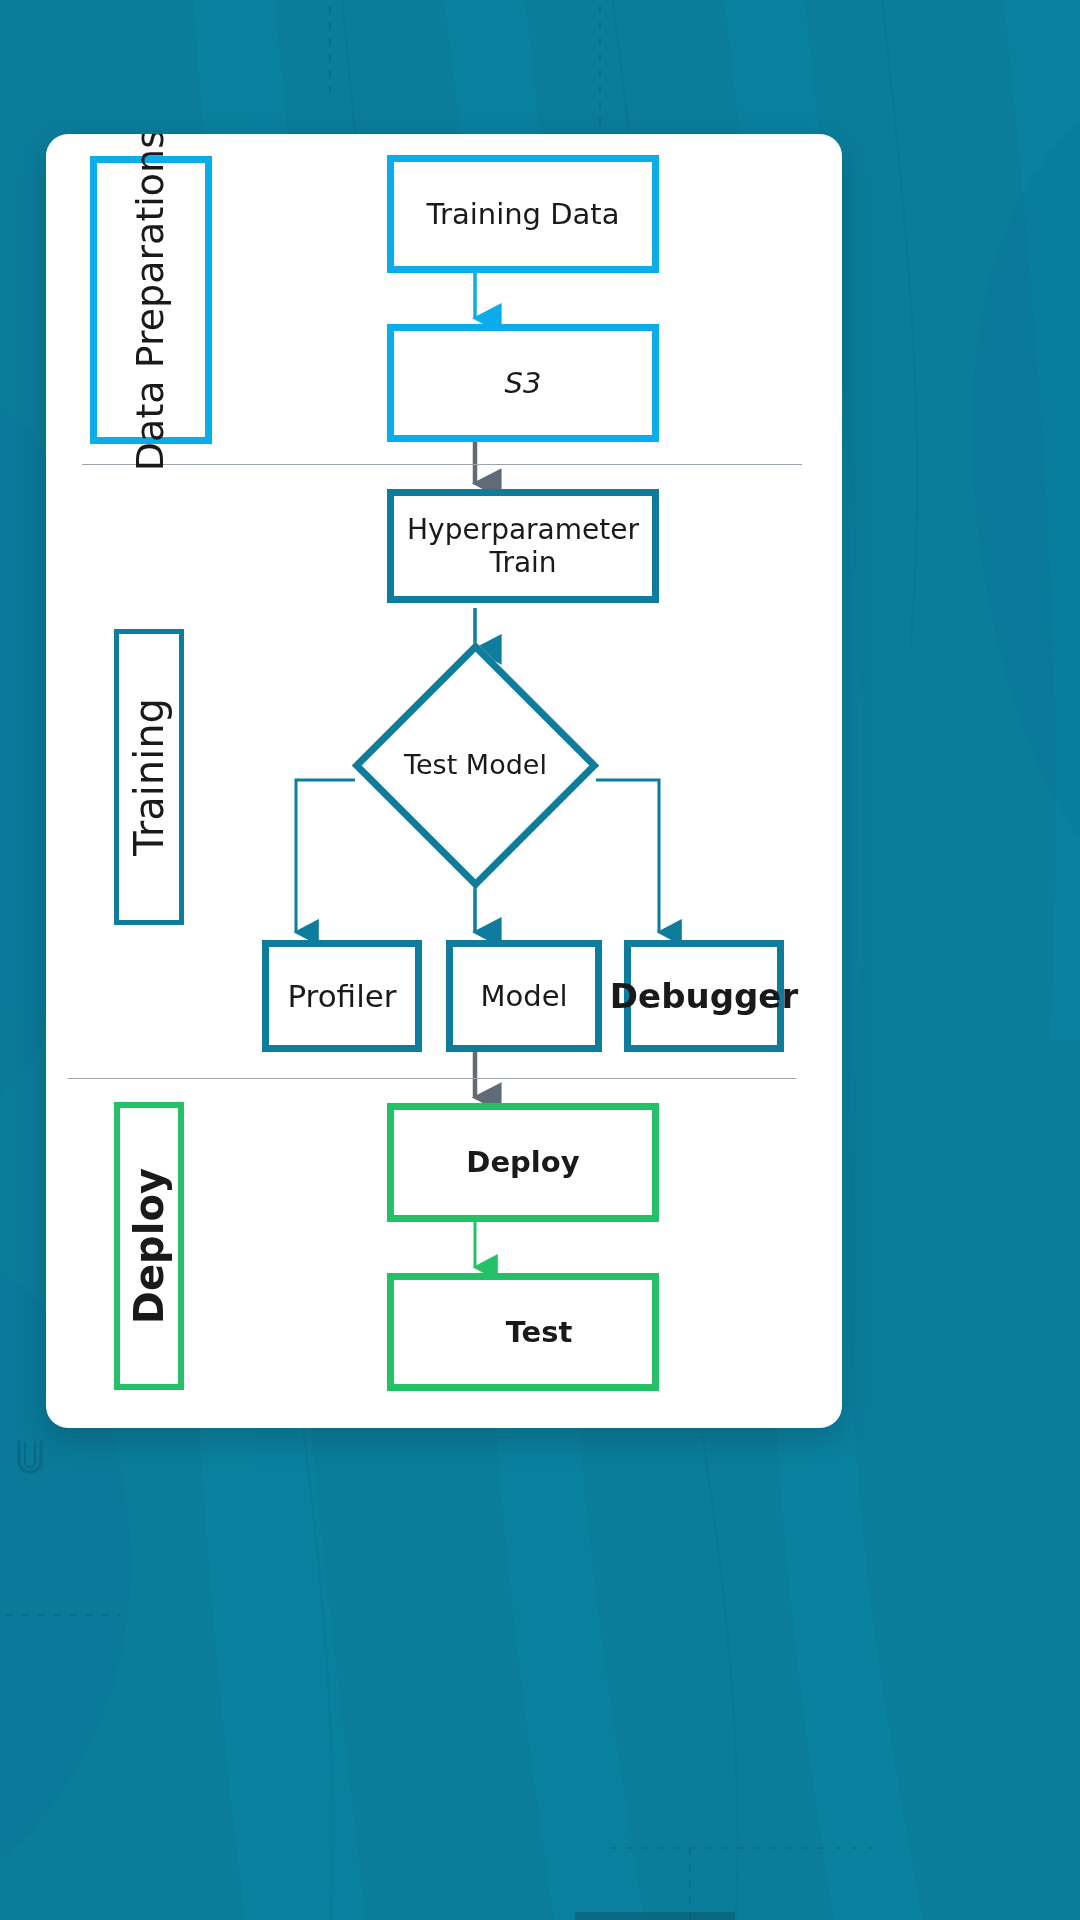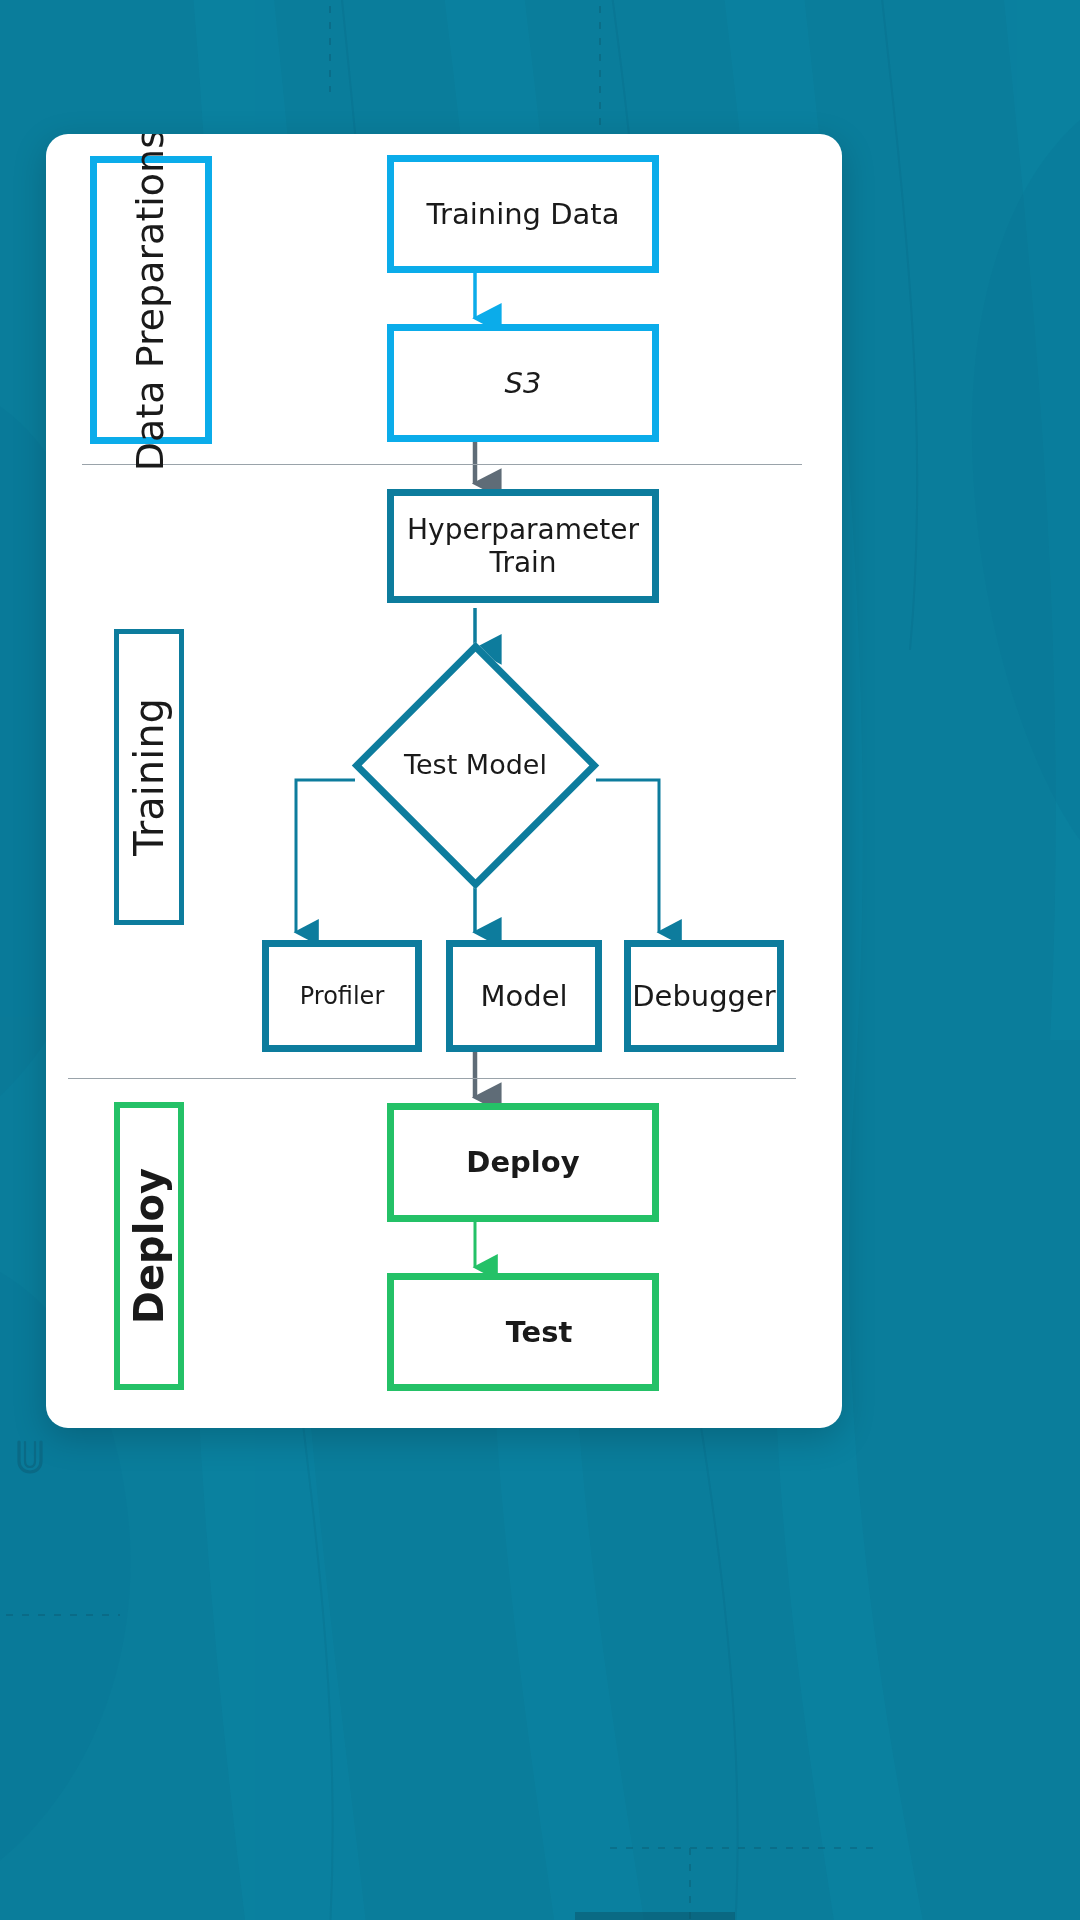--- a/index.html
+++ b/index.html
@@ -249,29 +249,29 @@
     <div class="dshape"></div>
     <div class="dlabel">
       <span>
         <span>Test</span>
         <span>Model</span>
       </span>
     </div>
   </div>
 
   <div class="node teal" style="left:216px; top:806px; width:160px; height:112px;">
-    <span style="font-size:24px;">Profiler</span>
+    <span style="font-size:31px;">Profiler</span>
   </div>
 
   <div class="node teal" style="left:400px; top:806px; width:156px; height:112px;">
     <span style="font-size:29px;">Model</span>
   </div>
 
   <div class="node teal" style="left:578px; top:806px; width:160px; height:112px;">
-    <span style="font-size:29px;">Debugger</span>
+    <span style="font-size:34px;font-weight:bold;">Debugger</span>
   </div>
 
   <div class="node green" style="left:341px; top:969px; width:272px; height:119px;">
     <span style="font-size:29px;">Deploy</span>
   </div>
 
   <div class="node green" style="left:341px; top:1139px; width:272px; height:118px;">
     <span style="font-size:29px;margin-left:32px;">Test</span>
   </div>
 

